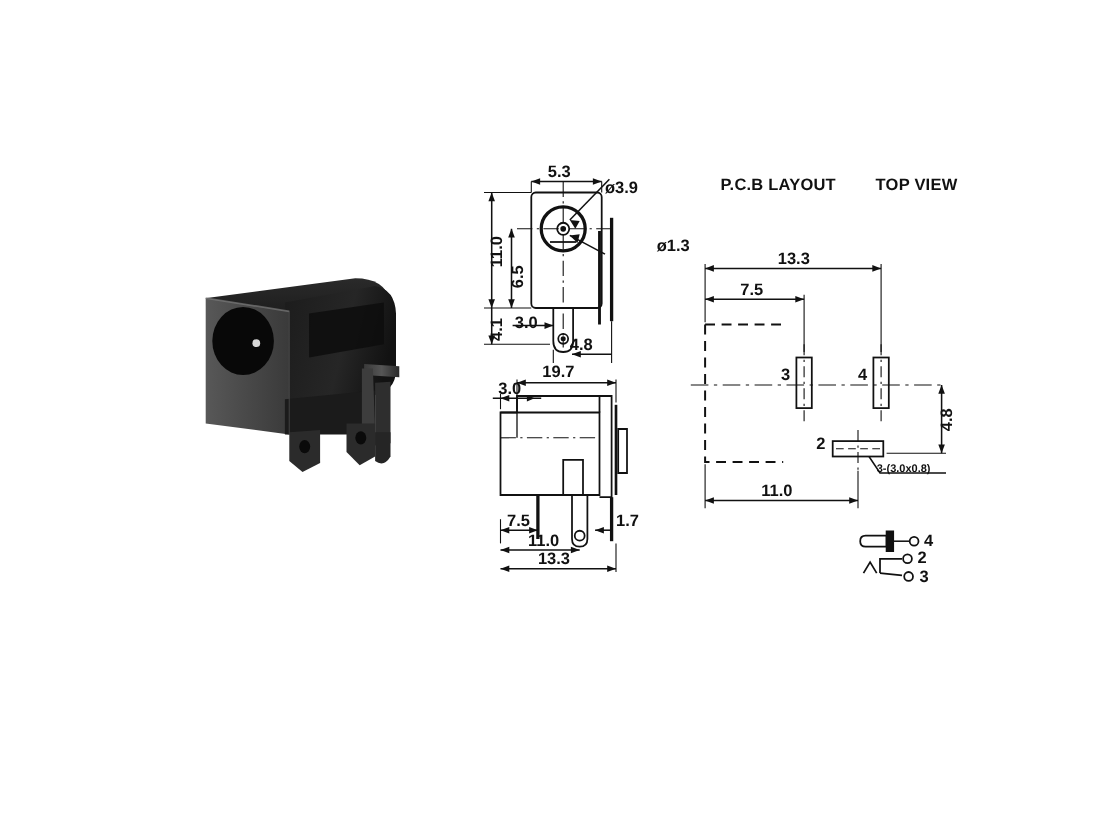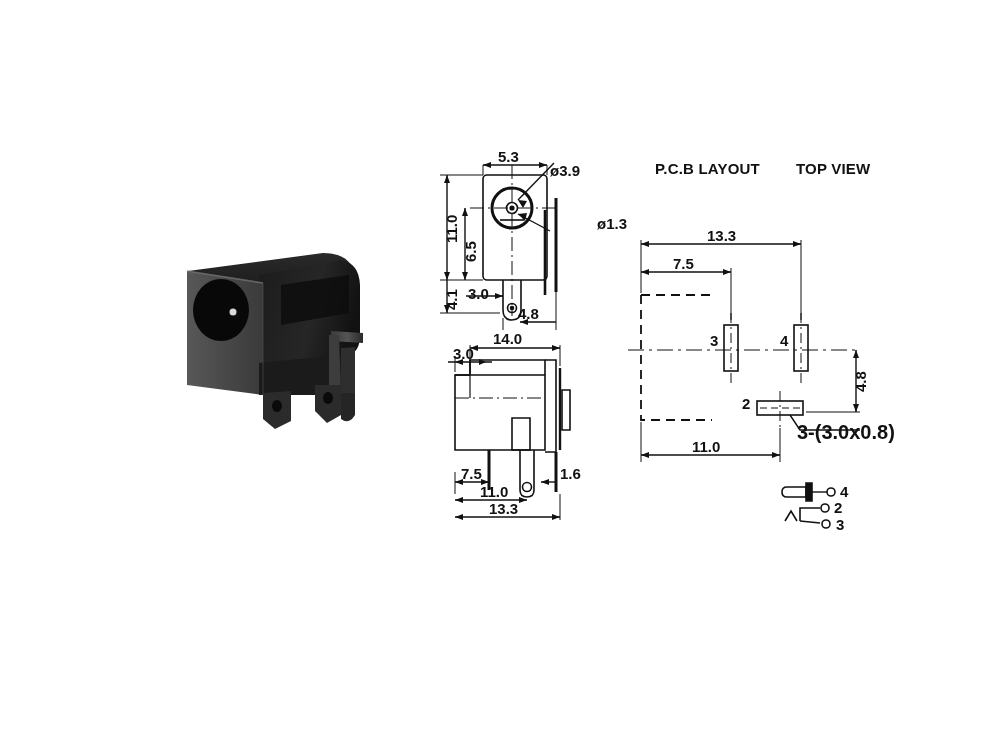--- a/index.html
+++ b/index.html
@@ -39,21 +39,21 @@
     transform-origin: 0 0;
     transform: rotate(-90deg);
   }
   .title-txt {
     font-size: 15px;
     font-weight: 700;
     letter-spacing: 0.2px;
   }
   .dim-txt { font-size: 15px; }
   .pin-txt { font-size: 15px; }
-  .callout-txt { font-size: 20px; }
+  .callout-txt { font-size: 10px; }
   
   #photo-wrap {
     position: absolute;
     left: 163px;
     top: 243px;
     width: 225px;
     height: 205px;
   }
 </style>
 </head>
@@ -273,26 +273,26 @@
 
     <span class="lbl dim-txt" style="left:498px; top:149px;">5.3</span>
     <span class="lbl dim-txt" style="left:550px; top:163px;">ø3.9</span>
     <span class="lbl dim-txt" style="left:553px; top:216px;margin-left:44px;">ø1.3</span>
     <span class="lbl dim-txt rot" style="left:444px; top:243px;">11.0</span>
     <span class="lbl dim-txt rot" style="left:463px; top:262px;">6.5</span>
     <span class="lbl dim-txt rot" style="left:444px; top:310px;">4.1</span>
     <span class="lbl dim-txt" style="left:468px; top:286px;">3.0</span>
     <span class="lbl dim-txt" style="left:518px; top:306px;">4.8</span>
 
-    <span class="lbl dim-txt" style="left:493px; top:331px;">14.0</span>
+    <span class="lbl dim-txt" style="left:493px; top:331px;">19.7</span>
     <span class="lbl dim-txt" style="left:453px; top:346px;">3.0</span>
     <span class="lbl dim-txt" style="left:461px; top:466px;">7.5</span>
     <span class="lbl dim-txt" style="left:480px; top:484px;">11.0</span>
     <span class="lbl dim-txt" style="left:489px; top:501px;">13.3</span>
-    <span class="lbl dim-txt" style="left:560px; top:466px;">1.6</span>
+    <span class="lbl dim-txt" style="left:560px; top:466px;">1.7</span>
 
     <span class="lbl dim-txt" style="left:707px; top:228px;">13.3</span>
     <span class="lbl dim-txt" style="left:673px; top:256px;">7.5</span>
     <span class="lbl dim-txt rot" style="left:853px; top:392px;">4.8</span>
     <span class="lbl dim-txt" style="left:692px; top:439px;">11.0</span>
     <span class="lbl callout-txt" style="left:797px; top:422px;">3-(3.0x0.8)</span>
 
     <span class="lbl pin-txt" style="left:710px; top:333px;">3</span>
     <span class="lbl pin-txt" style="left:780px; top:333px;">4</span>
     <span class="lbl pin-txt" style="left:742px; top:396px;">2</span>

